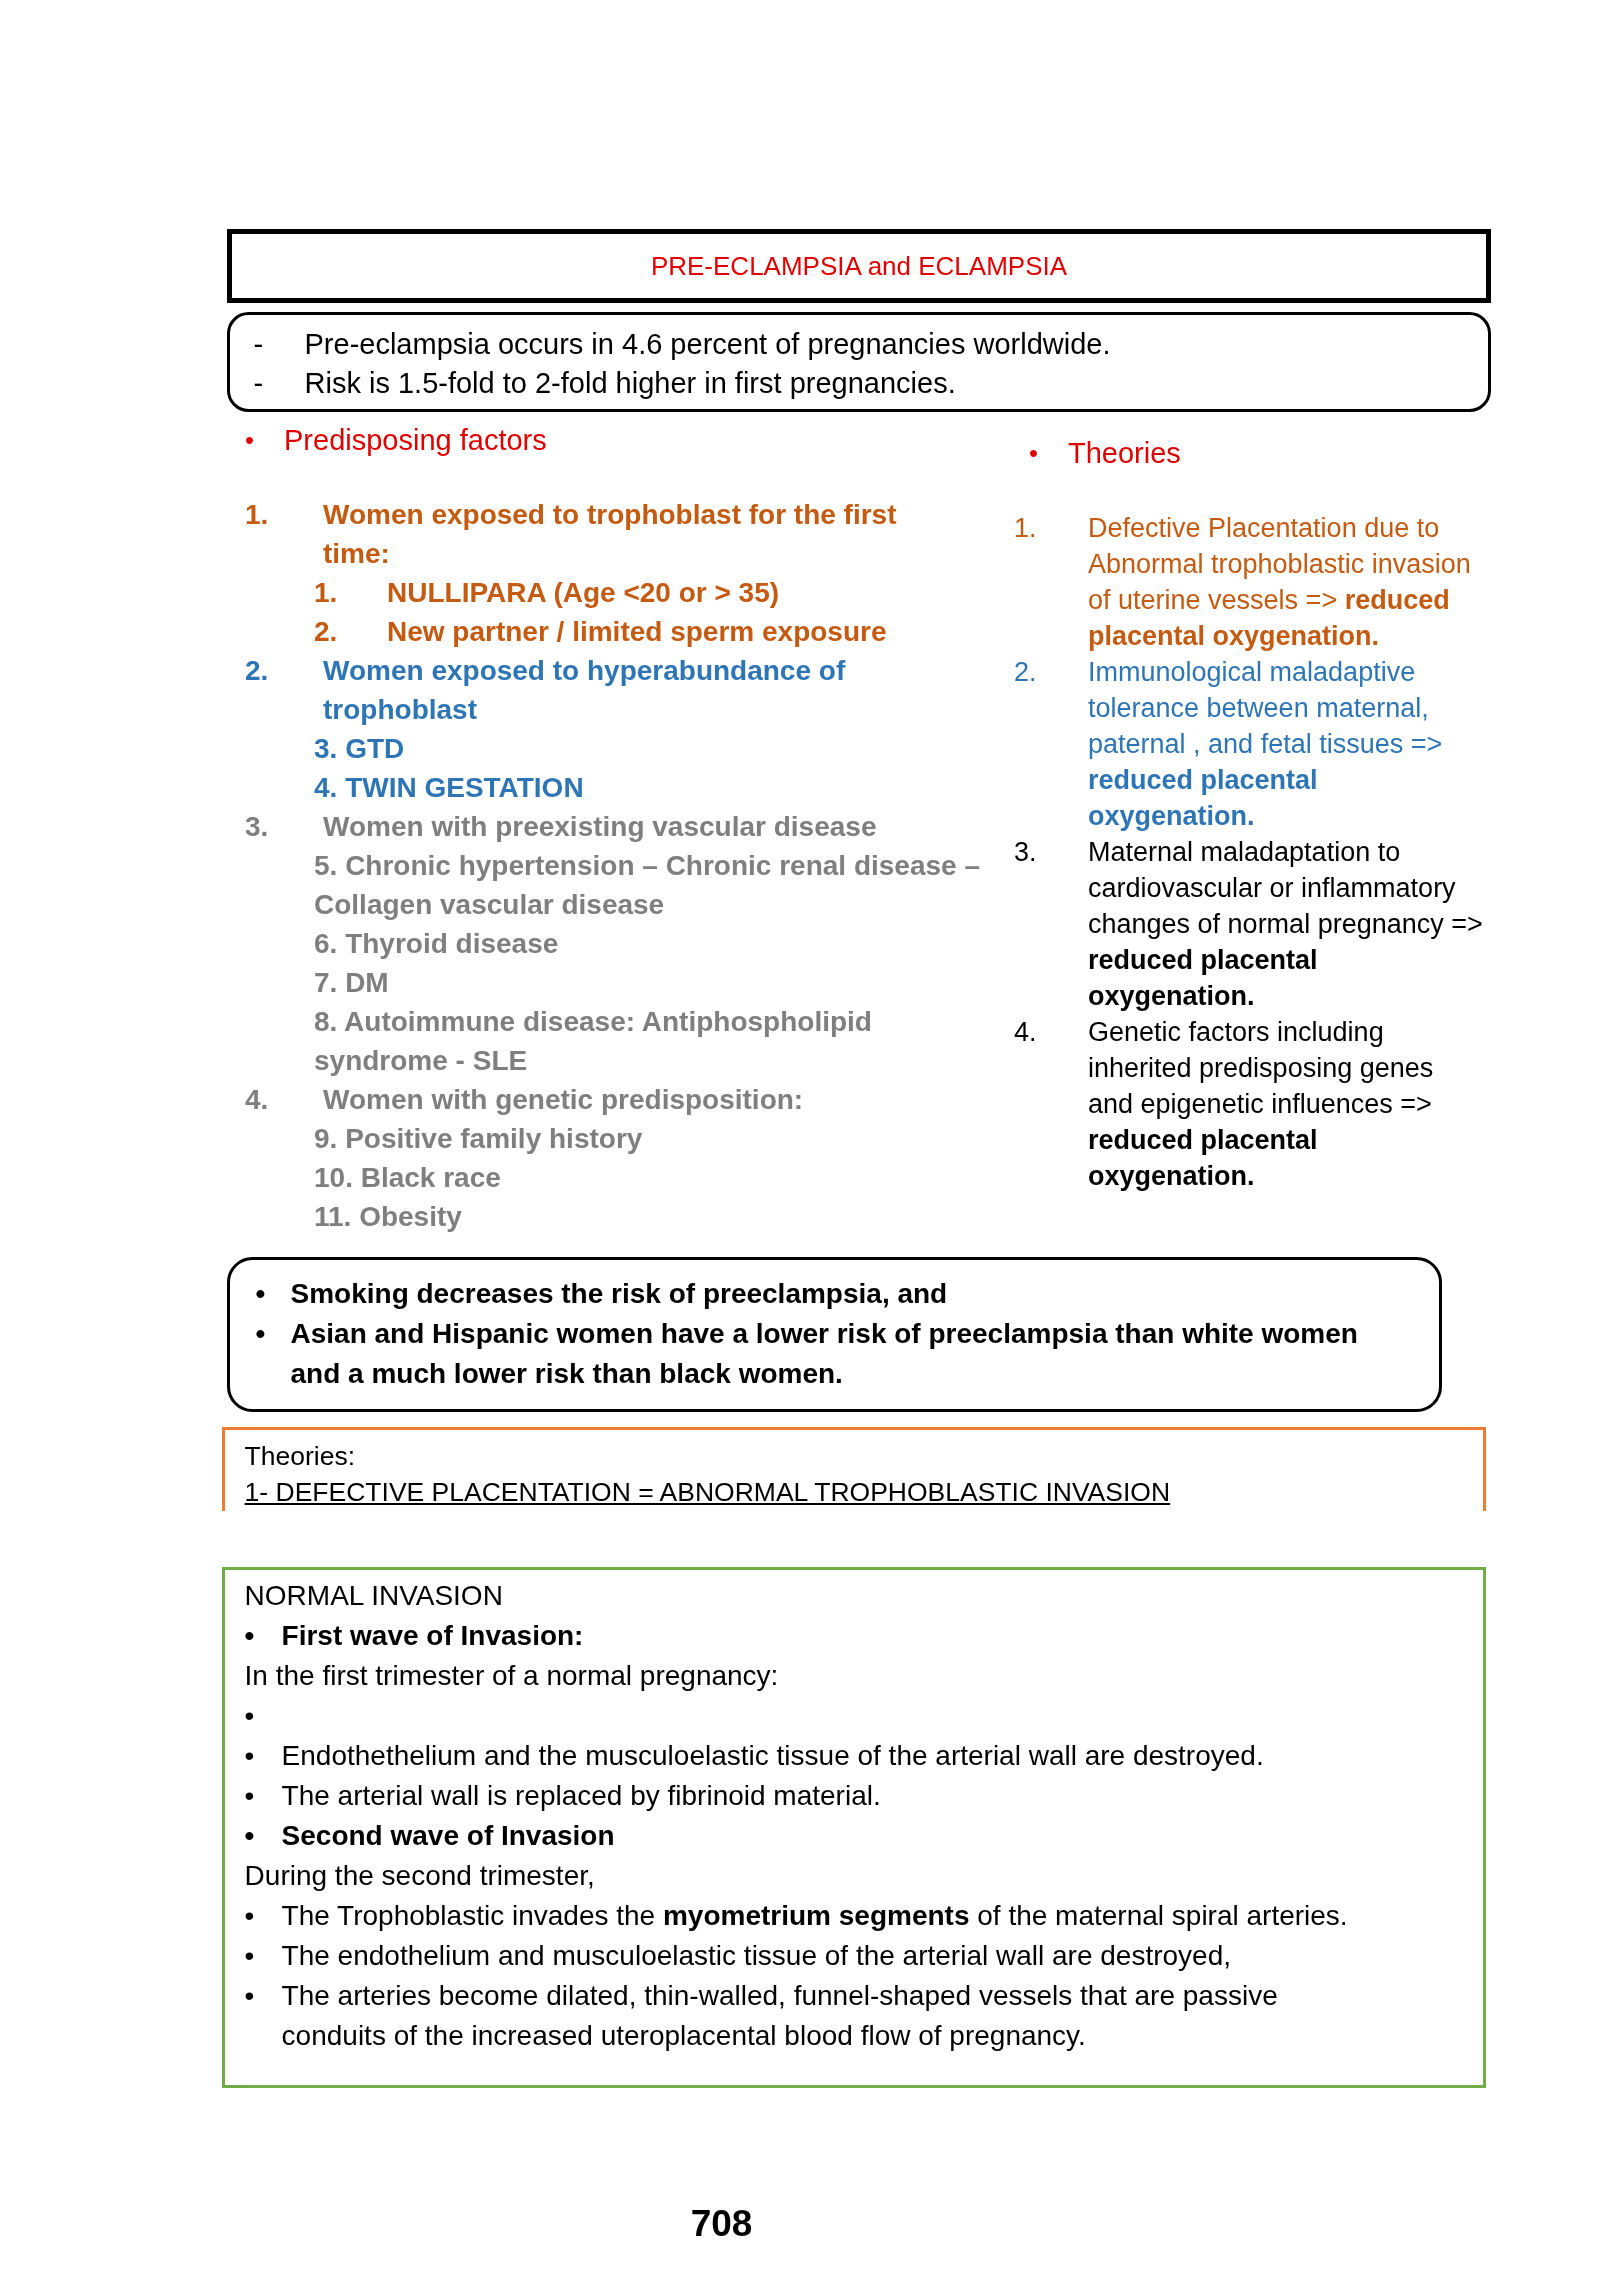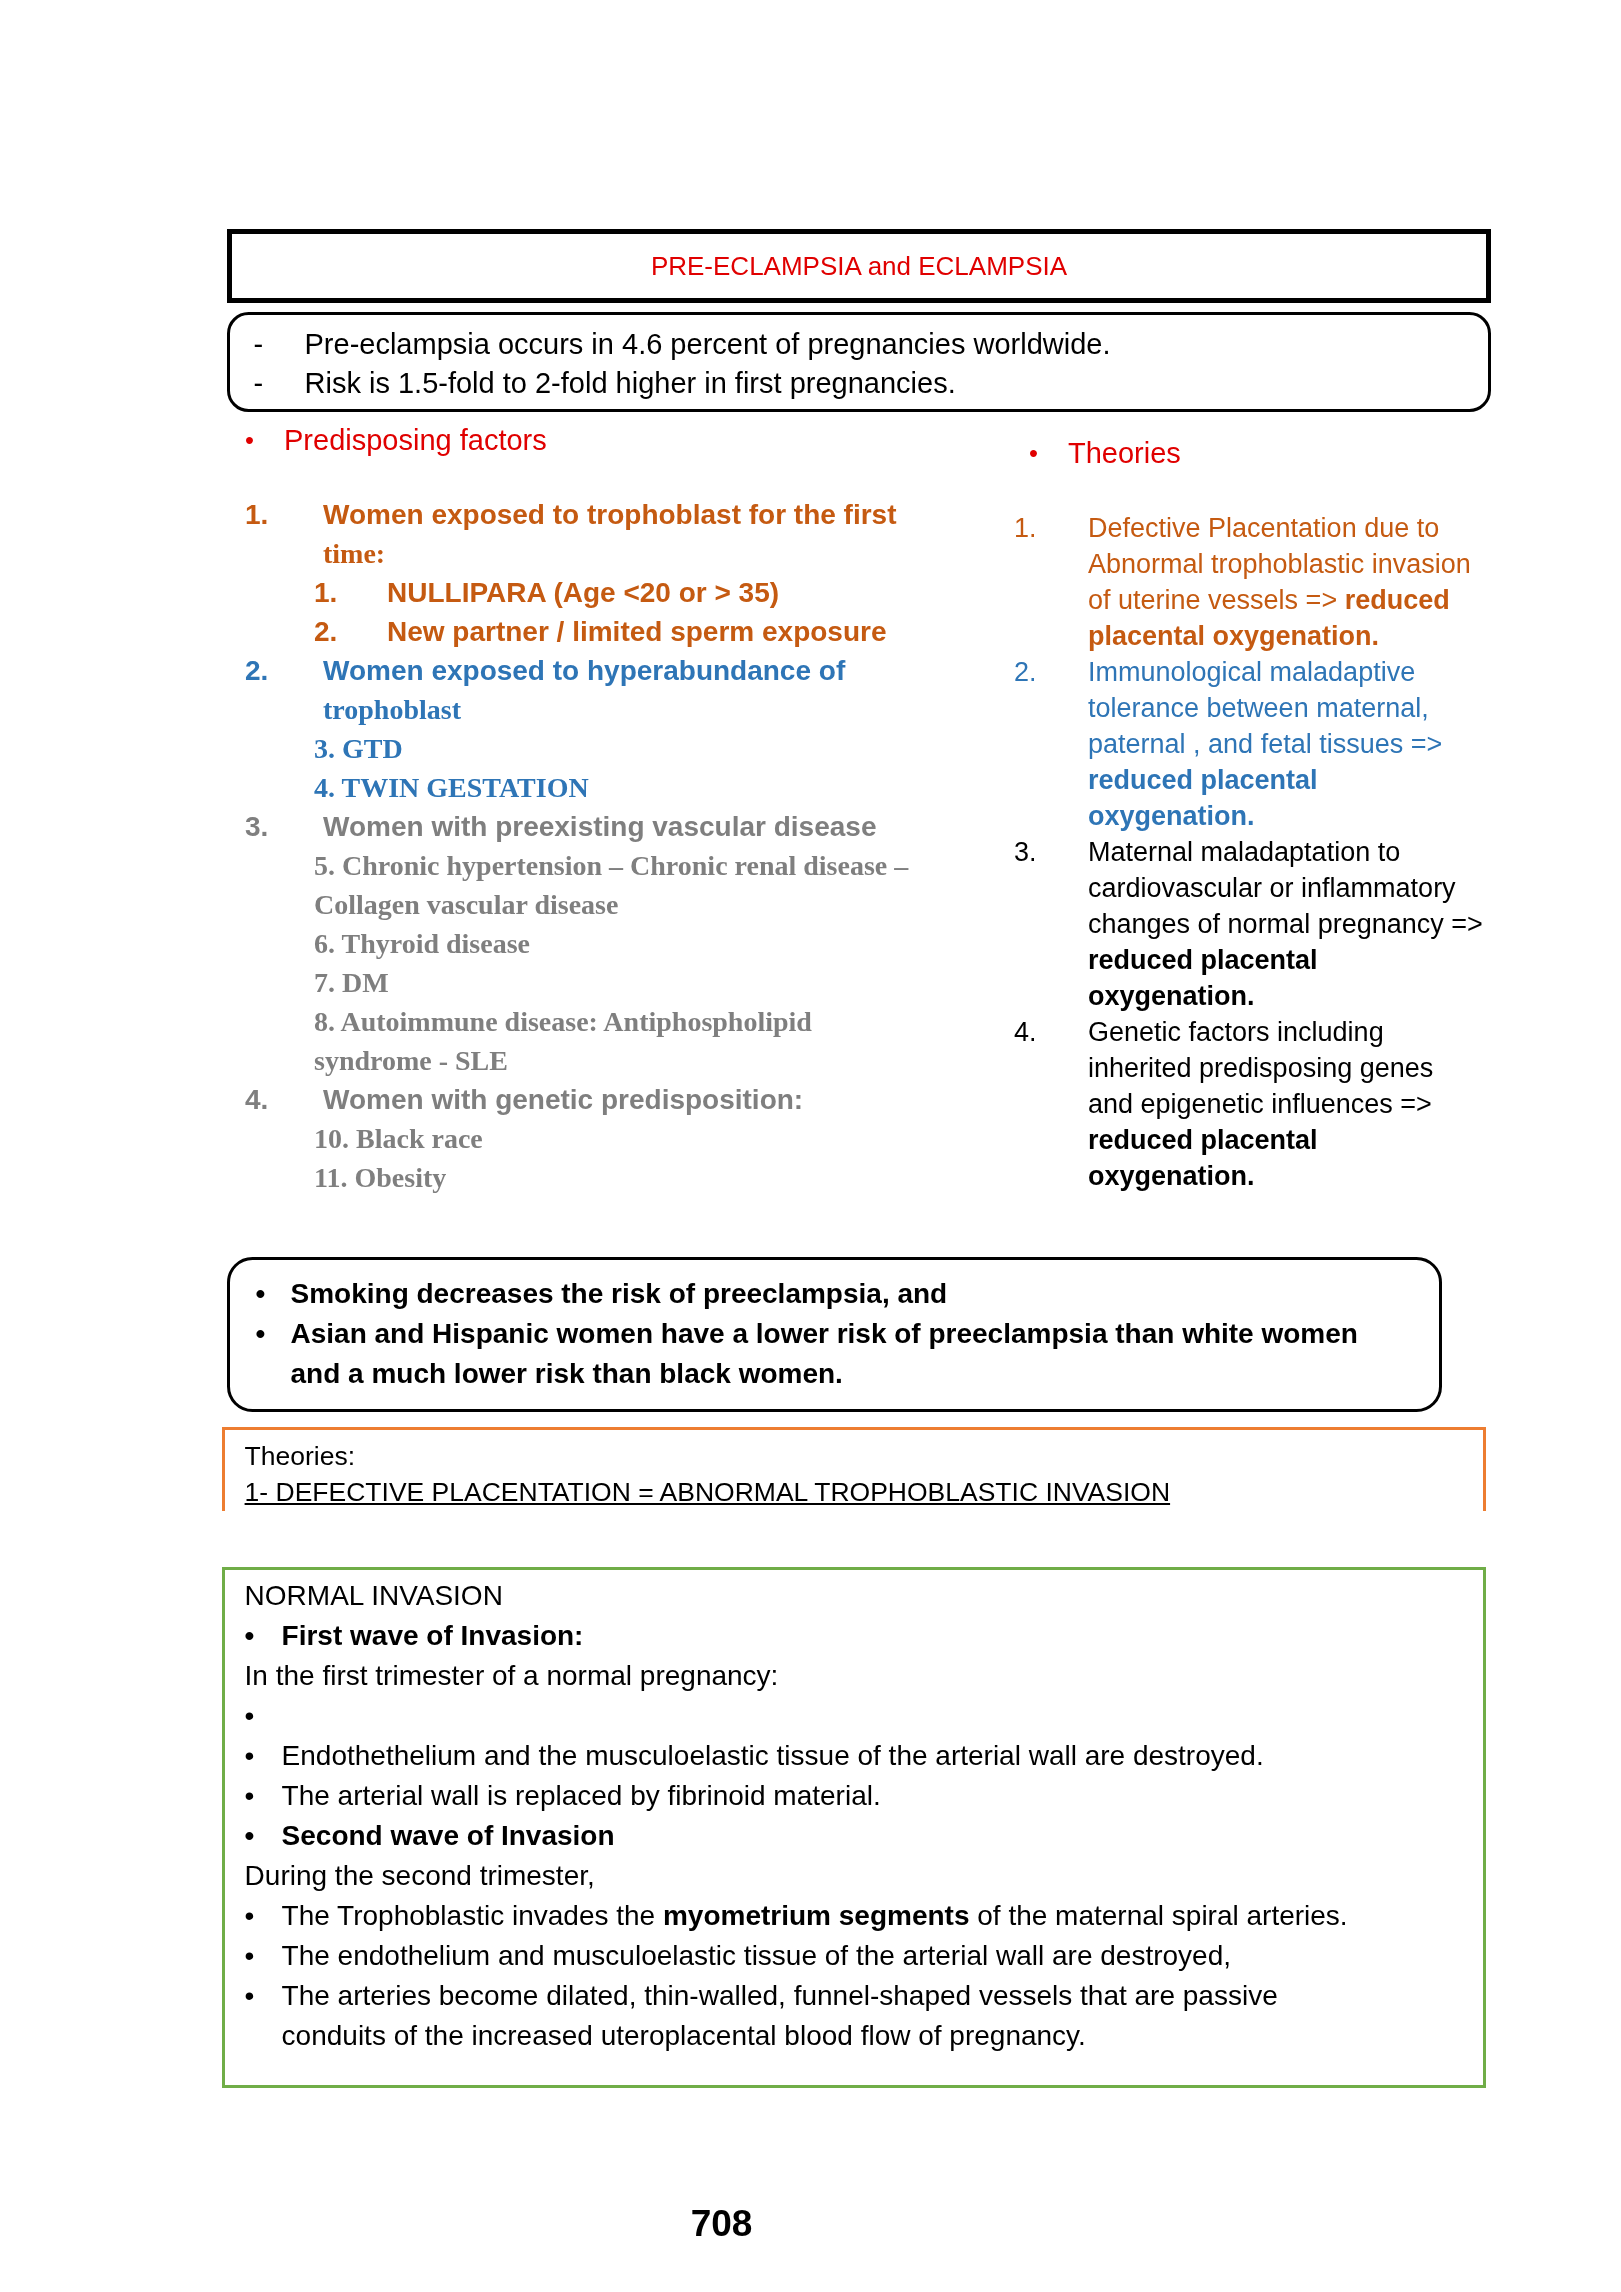--- a/index.html
+++ b/index.html
@@ -10,21 +10,21 @@
   .intro-box { left:227px; top:312px; width:1264px; height:100px; border:3.9px solid #000; border-radius:21.6px; box-sizing:border-box; padding:9.8px 0 0 23.5px; }
   .intro-line { font-size:29px; line-height:39px; display:flex; }
   .intro-line .dash { width:51px; }
   .sec-head { font-size:29px; color:#e00000; display:flex; align-items:center; }
   .sec-head .dot { width:39px; font-size:25.5px; }
   .left-col { left:245px; top:495px; width:755px; }
   .li { font-size:28px; line-height:39px; font-weight:bold; display:flex; }
   .li .num { width:78px; flex-shrink:0; }
   .li.sub { padding-left:69px; }
   .li.sub .num { width:73px; }
-  .li.plain { padding-left:69px;font-family:Liberation Serif, serif; }
+  .li.plain { padding-left:69px; }
   .orange { color:#c55a11; }
   .blue { color:#2e75b6; }
   .gray { color:#7f7f7f; }
   .right-col { left:1014px; top:510px; width:470px; }
   .ri { font-size:27px; line-height:36px; display:flex; }
   .ri .num { width:74px; flex-shrink:0; }
   .ri .txt { flex:1; }
   .b { font-weight:bold; }
   .note-box { left:227px; top:1257px; width:1215px; height:155px; border:3.9px solid #000; border-radius:25.5px; box-sizing:border-box; padding:13.7px 0 0 25.5px; }
   .note-line { font-size:28px; line-height:40px; font-weight:bold; display:flex; }
@@ -112,20 +112,23 @@
     </div>
   <div class="li gray plain">
       <span>syndrome - SLE</span>
     </div>
 
   <div class="li gray">
       <span class="num">4.</span>
       <span>Women with genetic predisposition:</span>
     </div>
   <div class="li gray plain">
+      <span>9. Positive family history</span>
+    </div>
+  <div class="li gray plain">
       <span>10. Black race</span>
     </div>
   <div class="li gray plain">
       <span>11. Obesity</span>
     </div>
 </div>
 
 <div class="abs sec-head" style="left:1029px;top:437px;">
   <span class="dot">•</span>
   <span>Theories</span>

